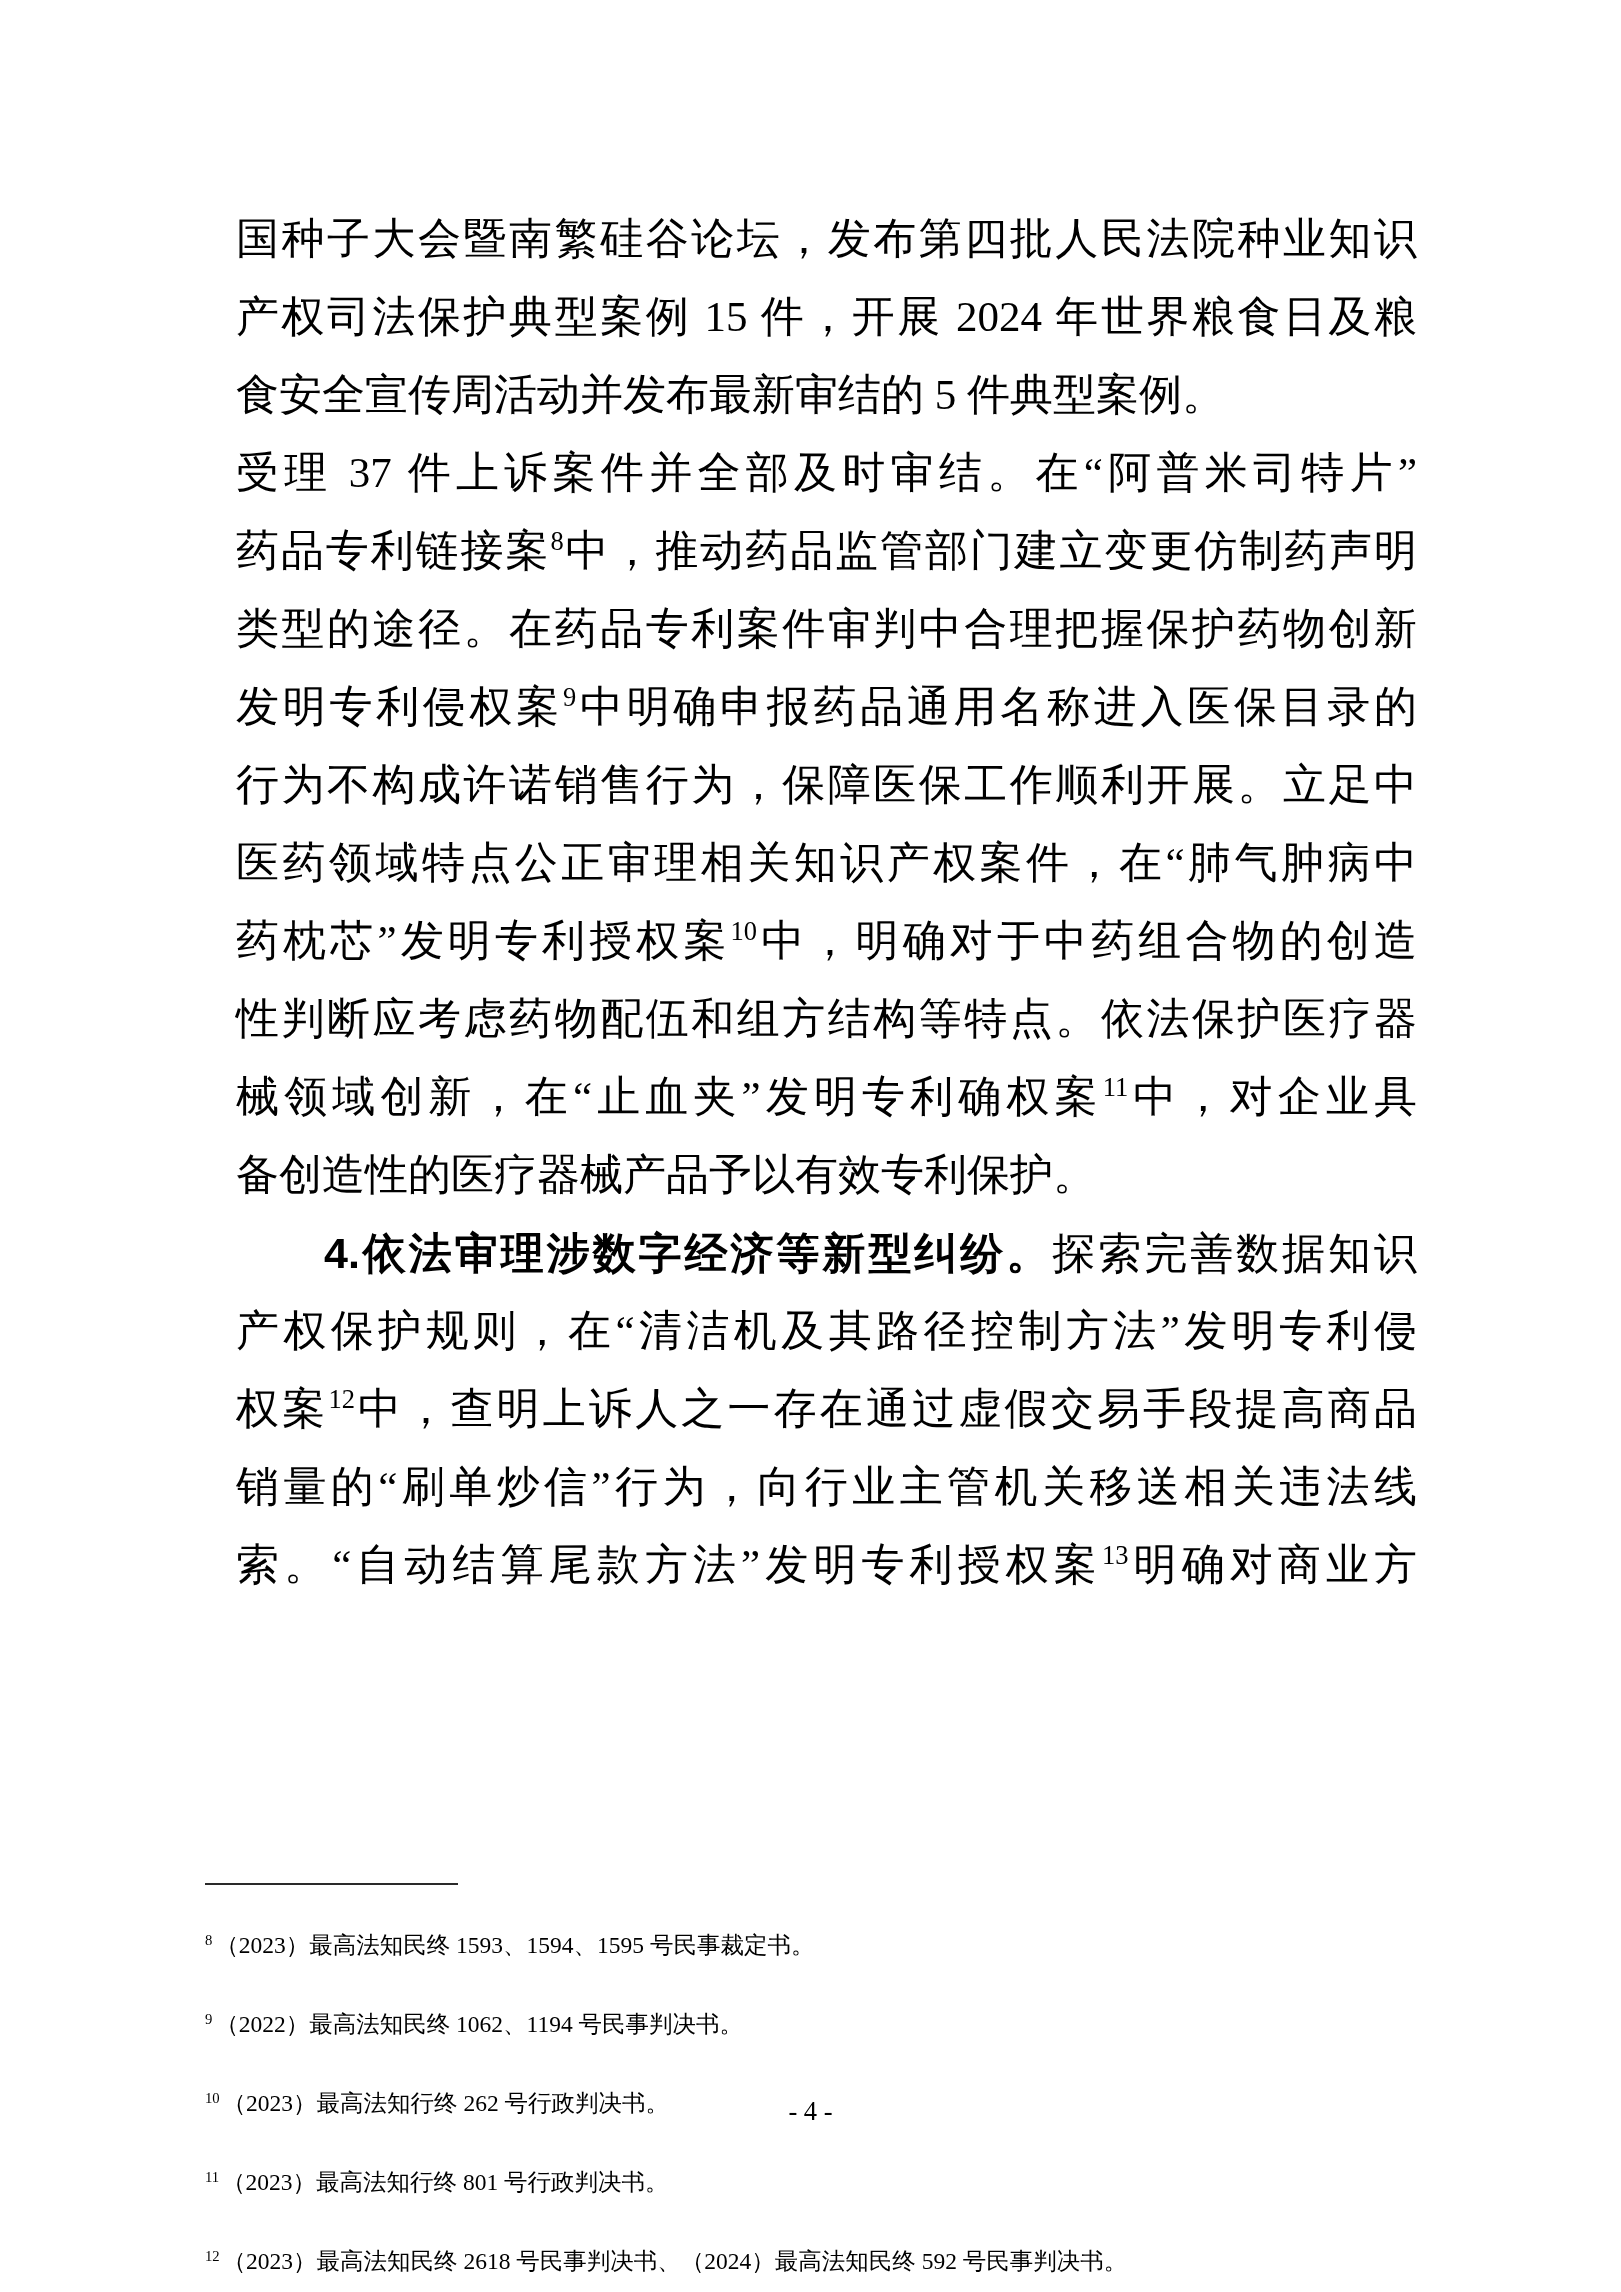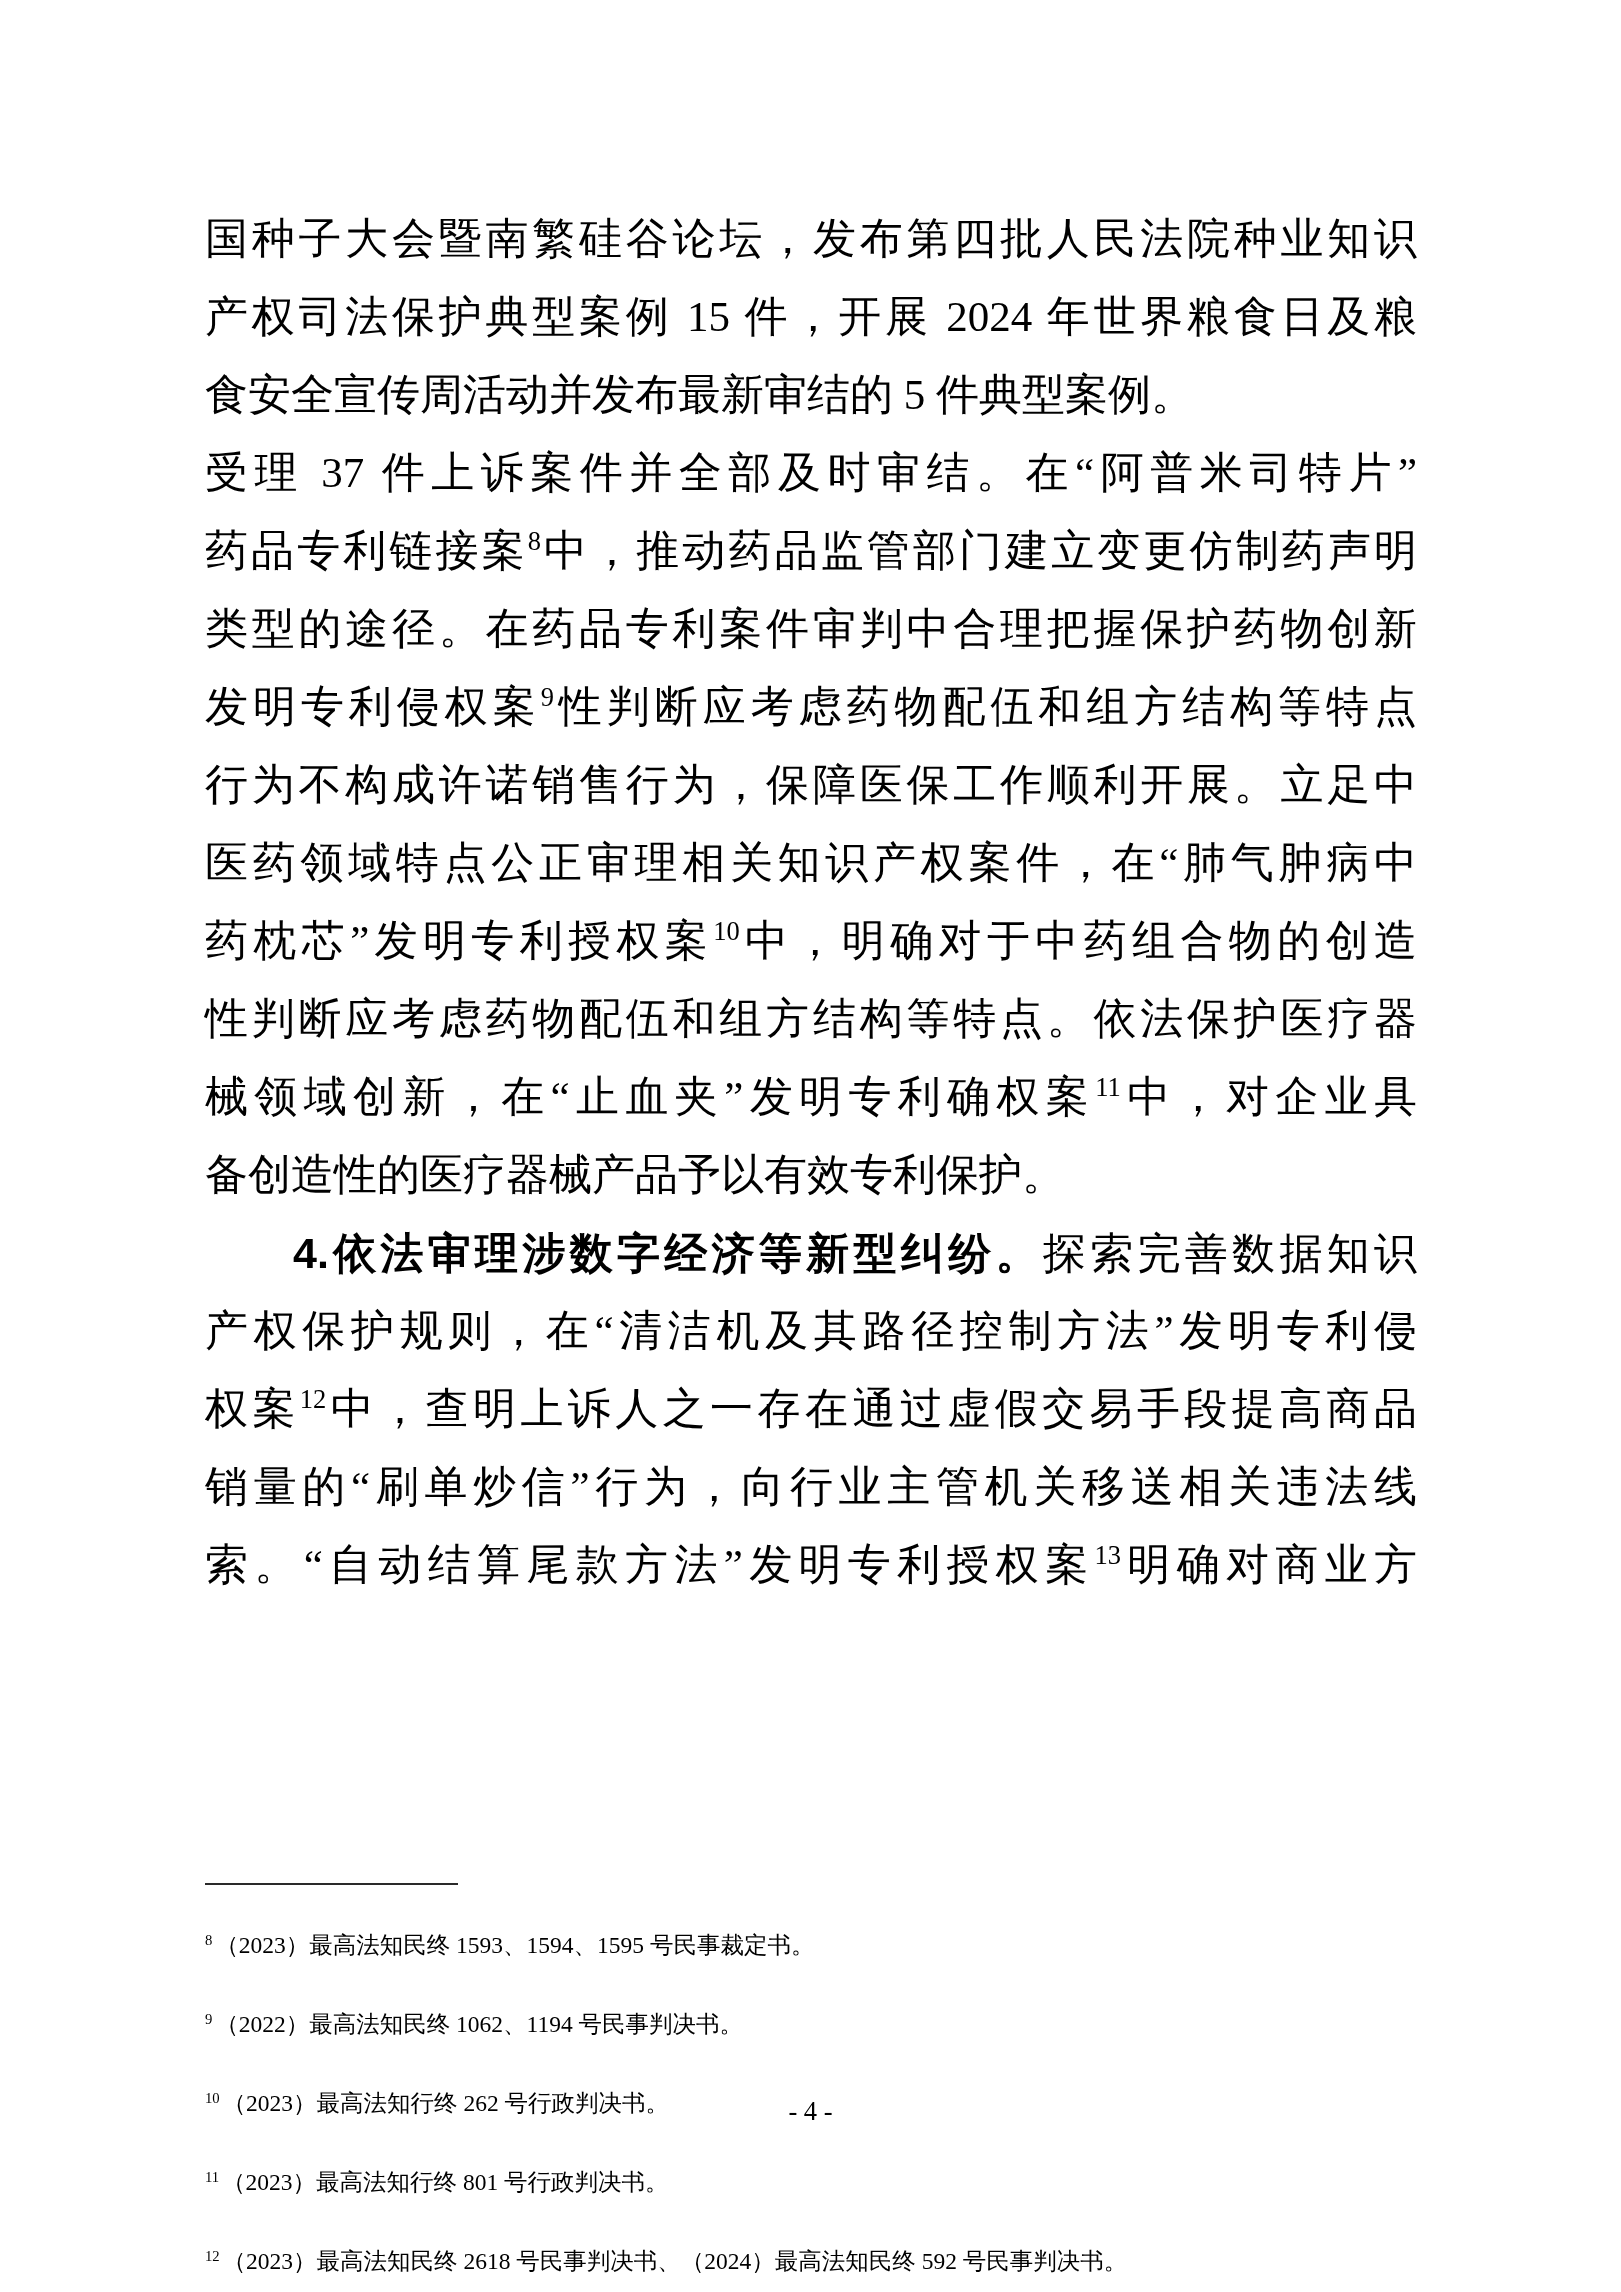--- a/index.html
+++ b/index.html
@@ -17,20 +17,21 @@
     left: 205px;
     top: 200px;
     width: 1212px;
   }
   .line {
     font-size: 43px;
     line-height: 78px;
     height: 78px;
     text-align: justify;
     text-align-last: justify;
+    margin-left: 31px;
   }
   .line.end {
     text-align: left;
     text-align-last: left;
   }
   .line.indent { text-indent: 88px; }
   .lead {
     font-weight: 700;
     font-family: "Liberation Sans", "DejaVu Sans", sans-serif;
   }
@@ -75,21 +76,21 @@
 </head>
 <body>
 
 <div class="content" id="body-lines">
     <div class="line"><span>国种子大会暨南繁硅谷论坛，发布第四批人民法院种业知识</span></div>
     <div class="line"><span>产权司法保护典型案例 15 件，开展 2024 年世界粮食日及粮</span></div>
     <div class="line end"><span>食安全宣传周活动并发布最新审结的 5 件典型案例。</span></div>
     <div class="line"><span>受理 37 件上诉案件并全部及时审结。在“阿普米司特片”</span></div>
     <div class="line"><span>药品专利链接案</span><span class="sup">8</span><span>中，推动药品监管部门建立变更仿制药声明</span></div>
     <div class="line"><span>类型的途径。在药品专利案件审判中合理把握保护药物创新</span></div>
-    <div class="line"><span>发明专利侵权案</span><span class="sup">9</span><span>性判断应考虑药物配伍和组方结构等特点</span></div>
+    <div class="line"><span>发明专利侵权案</span><span class="sup">9</span><span>中明确申报药品通用名称进入医保目录的</span></div>
     <div class="line"><span>行为不构成许诺销售行为，保障医保工作顺利开展。立足中</span></div>
     <div class="line"><span>医药领域特点公正审理相关知识产权案件，在“肺气肿病中</span></div>
     <div class="line"><span>药枕芯”发明专利授权案</span><span class="sup">10</span><span>中，明确对于中药组合物的创造</span></div>
     <div class="line"><span>性判断应考虑药物配伍和组方结构等特点。依法保护医疗器</span></div>
     <div class="line"><span>械领域创新，在“止血夹”发明专利确权案</span><span class="sup">11</span><span>中，对企业具</span></div>
     <div class="line end"><span>备创造性的医疗器械产品予以有效专利保护。</span></div>
     <div class="line indent"><span class="lead">4.依法审理涉数字经济等新型纠纷。</span><span>探索完善数据知识</span></div>
     <div class="line"><span>产权保护规则，在“清洁机及其路径控制方法”发明专利侵</span></div>
     <div class="line"><span>权案</span><span class="sup">12</span><span>中，查明上诉人之一存在通过虚假交易手段提高商品</span></div>
     <div class="line"><span>销量的“刷单炒信”行为，向行业主管机关移送相关违法线</span></div>

